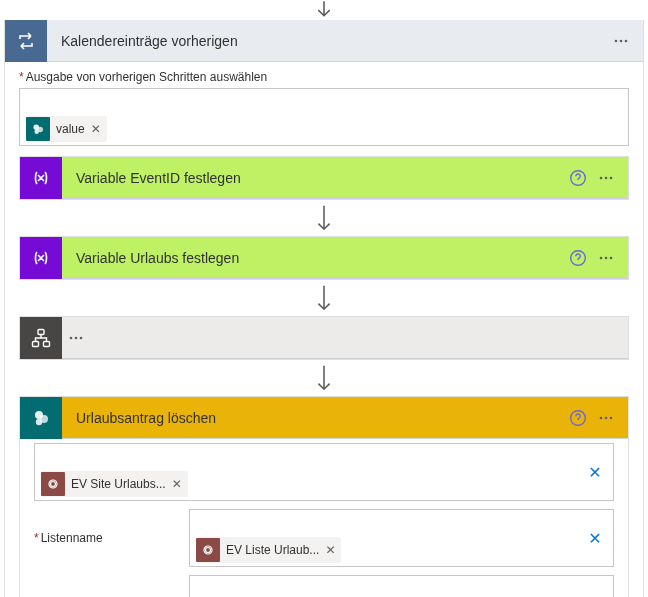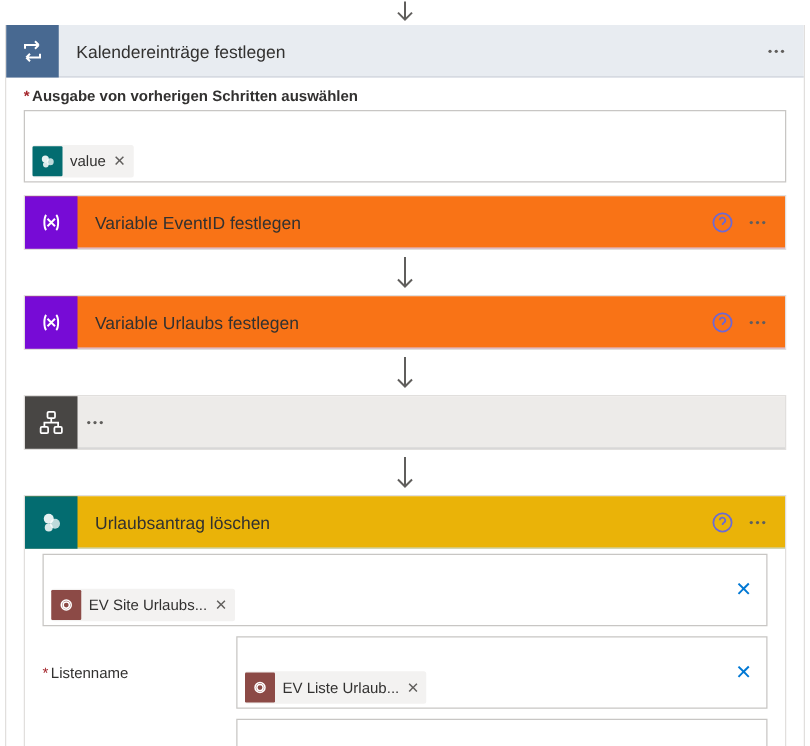--- a/index.html
+++ b/index.html
@@ -47,21 +47,20 @@
     justify-content: center;
     color: #605e5c;
     cursor: pointer;
   }
   .hdr-help svg { stroke: #6b69d6; }
   .body-pad { padding: 8px 14px 14px 14px; }
   .field-label {
     font-size: 12px;
     color: #323130;
     margin-bottom: 4px;
-    font-weight: bold;
   }
   .req { color: #a4262c; margin-right: 2px; }
   .input-box {
     border: 1px solid #c8c6c4;
     background: #fff;
     min-height: 36px;
     display: flex;
     align-items: center;
     padding: 3px 6px;
     gap: 6px;
@@ -99,21 +98,21 @@
     justify-content: center;
     padding: 4px 0;
   }
   .arrow-wrap svg { stroke: #605e5c; }
   
   .mini-card {
     border: 1px solid #e1dfdd;
     background: #fff;
   }
   .hdr-loop   { background: #e8ecf1; border-bottom: 1px solid #d0d4db; }
-  .hdr-var    { background: #f97316; border-bottom: 1px solid #d6c9ec; }
+  .hdr-var    { background: #bef264; border-bottom: 1px solid #d6c9ec; }
   .hdr-cond   { background: #edebe9; border-bottom: 1px solid #d0d0d0; }
   .hdr-demo   { background: #eab308; border-bottom: 1px solid #c7dbd6; }
   .ic-loop    { background: #486991; }
   .ic-var     { background: #770bd6; }
   .ic-demo    { background: #036c70; }
   .ic-cond    { background-image: linear-gradient(#484644,#484644); }
   .ic-demo-token { background: #8c4a46; }
   .ic-sp-token   { background: #036c70; }
   .param-row {
     display: flex;
@@ -152,21 +151,21 @@
 </div>
 
 <div class="outer-card">
   <div class="header-row hdr-loop">
     <div class="hdr-icon ic-loop">
       <svg width="20" height="20" viewBox="0 0 20 20" fill="none" stroke="#fff" stroke-width="1.6">
         <path d="M4 8 V5 H15 M15 5 L12 2 M15 5 L12 8"></path>
         <path d="M16 12 V15 H5 M5 15 L8 18 M5 15 L8 12"></path>
       </svg>
     </div>
-    <div class="hdr-title">Kalendereinträge festlegen</div>
+    <div class="hdr-title">Kalendereinträge vorherigen</div>
     <div class="hdr-more">
       <svg width="16" height="16" viewBox="0 0 16 16" fill="#605e5c">
           <circle cx="3" cy="8" r="1.3"></circle>
           <circle cx="8" cy="8" r="1.3"></circle>
           <circle cx="13" cy="8" r="1.3"></circle>
         </svg>
     </div>
   </div>
 
   <div class="body-pad">

